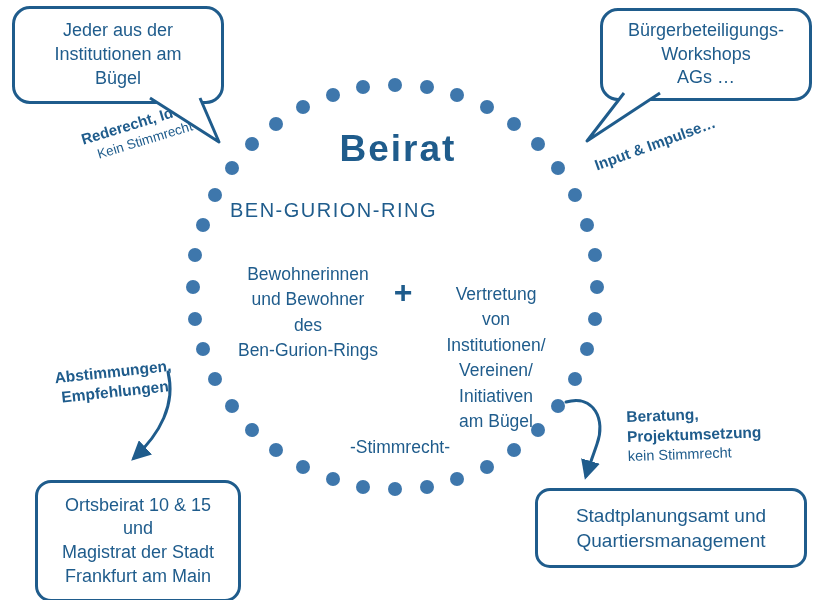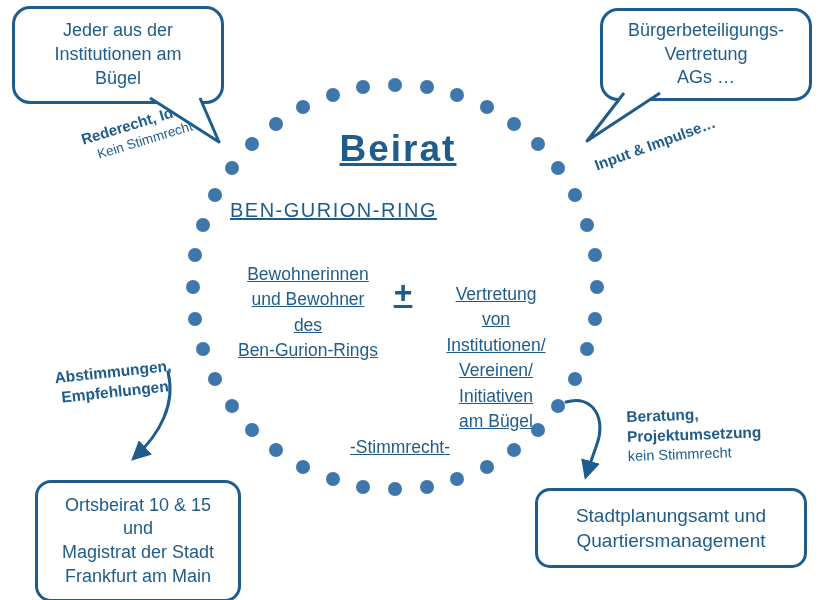--- a/index.html
+++ b/index.html
@@ -1,21 +1,21 @@
 <!DOCTYPE html>
 <html><head>
 <meta charset="utf-8">
 <style>
   html,body{margin:0;padding:0;background:#ffffff;}
   .stage{
     position:relative;width:820px;height:600px;background:#ffffff;overflow:hidden;
     font-family:"Liberation Sans",sans-serif;color:#1F5C8C;
   }
   .dot{position:absolute;width:14px;height:14px;border-radius:50%;background:#3E77AC;}
-  .abs{position:absolute;text-decoration:underline;}
+  .abs{position:absolute;}
   .pre{white-space:pre-line;}
   .bubble{
     position:absolute;box-sizing:border-box;background:#fff;
     border:3px solid #1F5C8C;border-radius:18px;
     display:flex;align-items:center;justify-content:center;
     text-align:center;font-size:18px;line-height:1.32;white-space:pre-line;
     z-index:3;
   }
   .svg-layer{position:absolute;left:0;top:0;z-index:4;pointer-events:none;}
   .center-title{left:230px;top:128px;width:336px;text-align:center;font-size:37px;font-weight:bold;letter-spacing:2px;z-index:2;}
@@ -89,21 +89,21 @@
 Institutionen/
 Vereinen/
 Initiativen
 am Bügel</div>
   <div class="abs voting">-Stimmrecht-</div>
 
   <div class="bubble" style="left:12px;top:6px;width:212px;height:98px;">Jeder aus der
 Institutionen am
 Bügel</div>
   <div class="bubble" style="left:600px;top:8px;width:212px;height:93px;">Bürgerbeteiligungs-
-Vertretung
+Workshops
 AGs …</div>
   <div class="bubble" style="left:35px;top:480px;width:206px;height:122px;border-radius:16px;">Ortsbeirat 10 &amp; 15
 und
 Magistrat der Stadt
 Frankfurt am Main</div>
   <div class="bubble" style="left:535px;top:488px;width:272px;height:80px;border-radius:15px;font-size:19px;">Stadtplanungsamt und
 Quartiersmanagement</div>
 
   <div class="rot-label" style="left:58px;top:112px;width:168px;transform:rotate(-17deg);">
     <div class="lbl-bold">Rederecht, Ideen</div>

